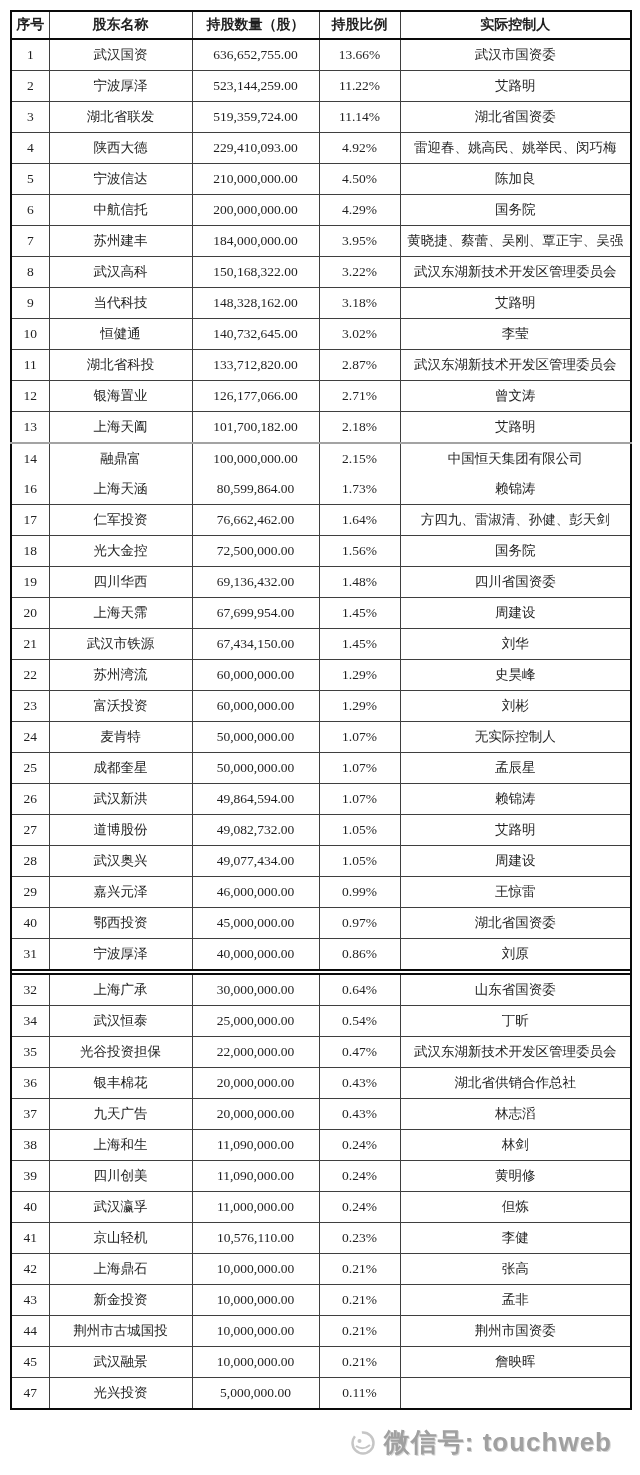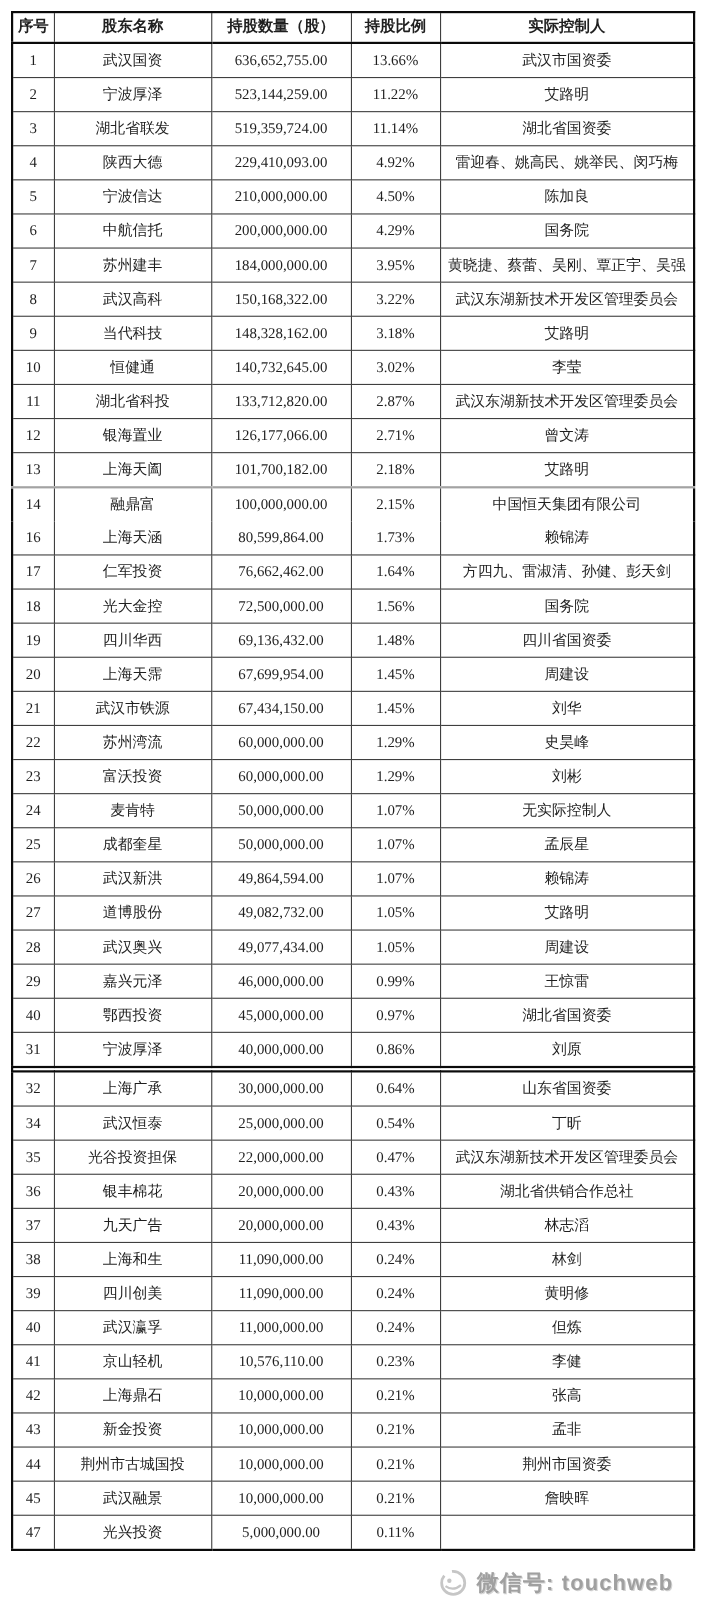--- a/index.html
+++ b/index.html
@@ -62,21 +62,21 @@
   
   .watermark {
     position: absolute;
     right: 28px;
     top: 1425px;
     display: flex;
     align-items: center;
     gap: 8px;
     color: #a0a0a0;
     font-family: "Liberation Sans", "DejaVu Sans", sans-serif;
-    font-size: 20px;
+    font-size: 26px;
     font-weight: bold;
     letter-spacing: 1px;
     text-shadow: 1px 1px 0 rgba(160,160,160,0.45);
     pointer-events: none;
   }
   .watermark svg { display: block; opacity: 0.75; }
 </style>
 </head>
 <body>
 

